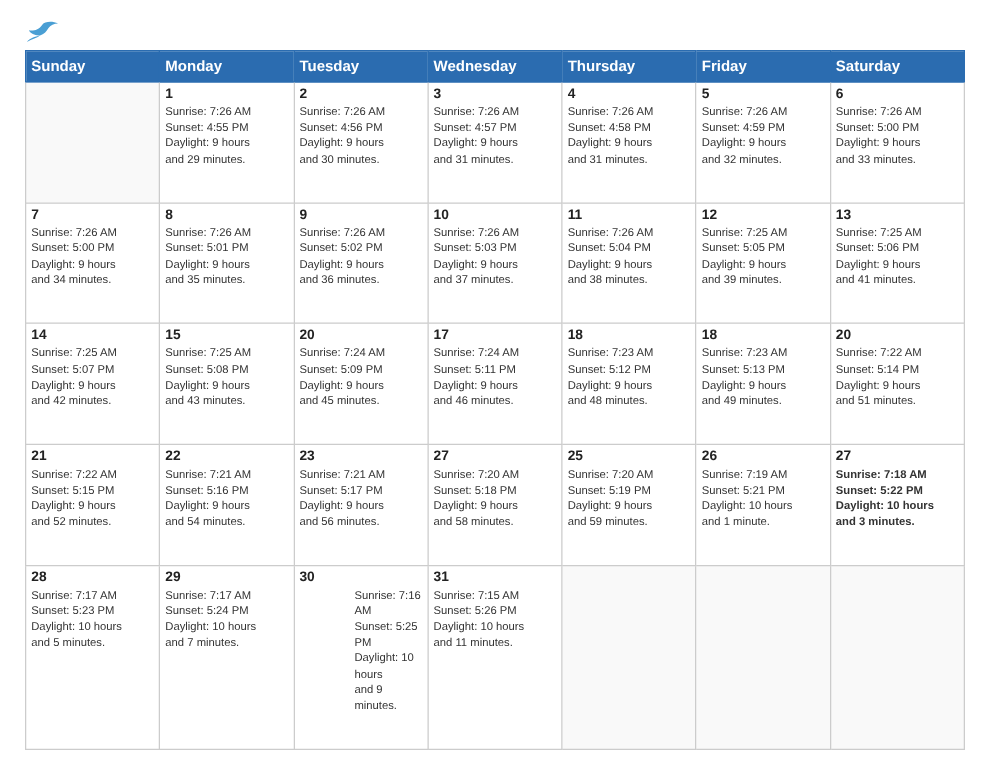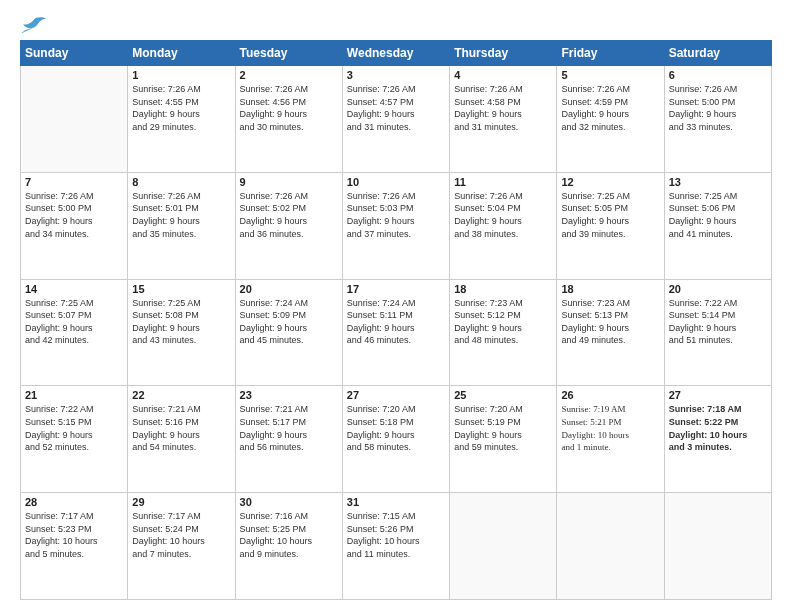--- a/index.html
+++ b/index.html
@@ -304,21 +304,21 @@
           </td>
           <td>
             <span class="day-num">25</span>
             <div class="day-info" style="white-space: pre-line;">Sunrise: 7:20 AM
 Sunset: 5:19 PM
 Daylight: 9 hours
 and 59 minutes.</div>
           </td>
           <td>
             <span class="day-num">26</span>
-            <div class="day-info" style="white-space: pre-line; font-family: Liberation Serif, serif;">Sunrise: 7:19 AM
+            <div class="day-info" style="white-space: pre-line;">Sunrise: 7:19 AM
 Sunset: 5:21 PM
 Daylight: 10 hours
 and 1 minute.</div>
           </td>
           <td>
             <span class="day-num">27</span>
             <div class="day-info" style="white-space: pre-line; font-weight: bold;">Sunrise: 7:18 AM
 Sunset: 5:22 PM
 Daylight: 10 hours
 and 3 minutes.</div>
@@ -334,21 +334,21 @@
           </td>
           <td>
             <span class="day-num">29</span>
             <div class="day-info" style="white-space: pre-line;">Sunrise: 7:17 AM
 Sunset: 5:24 PM
 Daylight: 10 hours
 and 7 minutes.</div>
           </td>
           <td>
             <span class="day-num">30</span>
-            <div class="day-info" style="white-space: pre-line;">Sunrise: 7:16 AM
+            <div class="day-info" style="white-space: pre-line; margin-left: 44px;">Sunrise: 7:16 AM
 Sunset: 5:25 PM
 Daylight: 10 hours
 and 9 minutes.</div>
           </td>
           <td>
             <span class="day-num">31</span>
             <div class="day-info" style="white-space: pre-line;">Sunrise: 7:15 AM
 Sunset: 5:26 PM
 Daylight: 10 hours
 and 11 minutes.</div>

